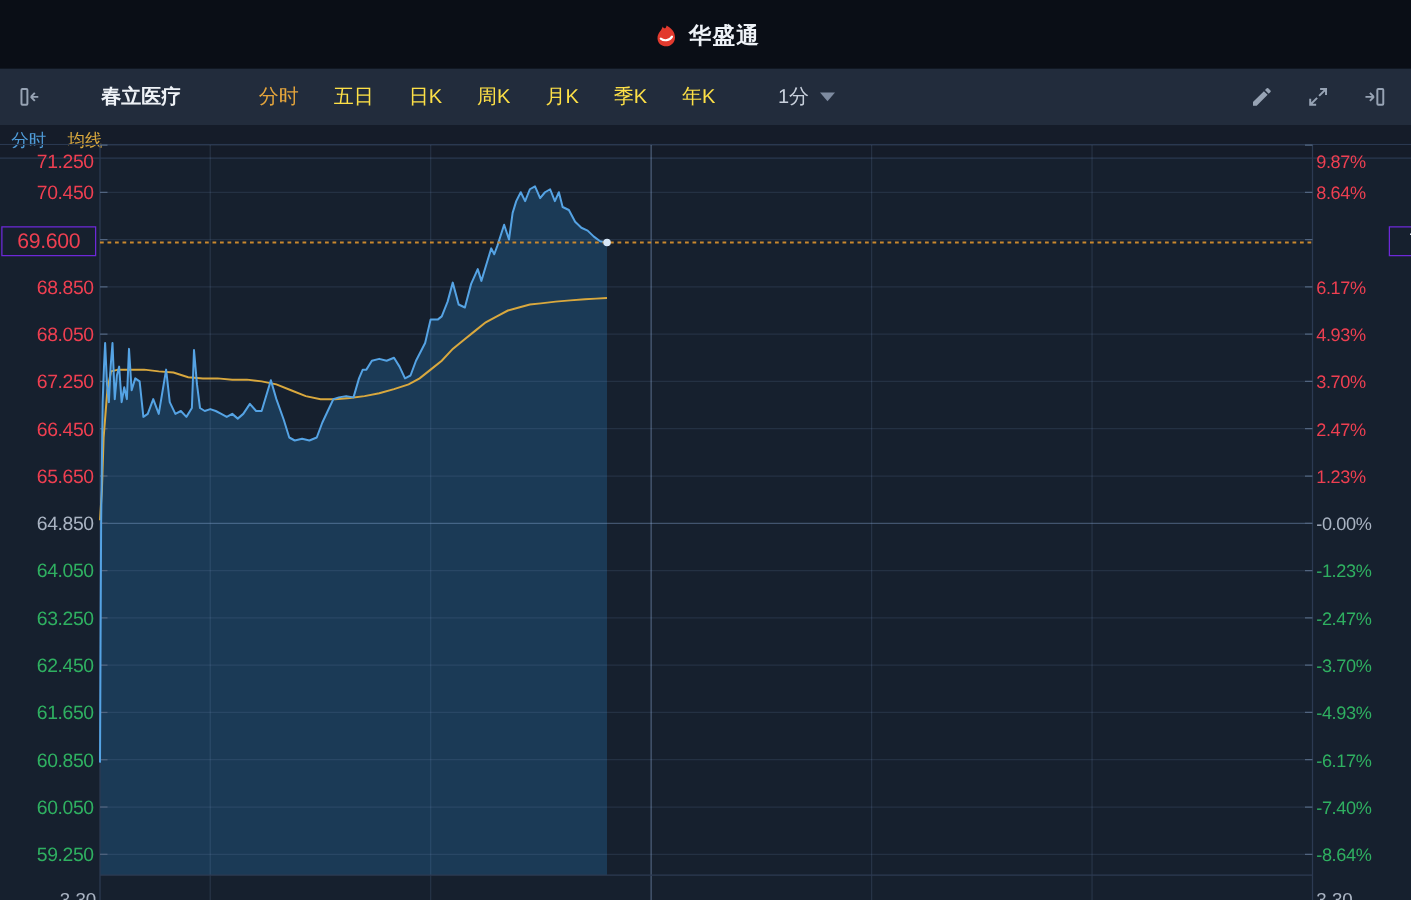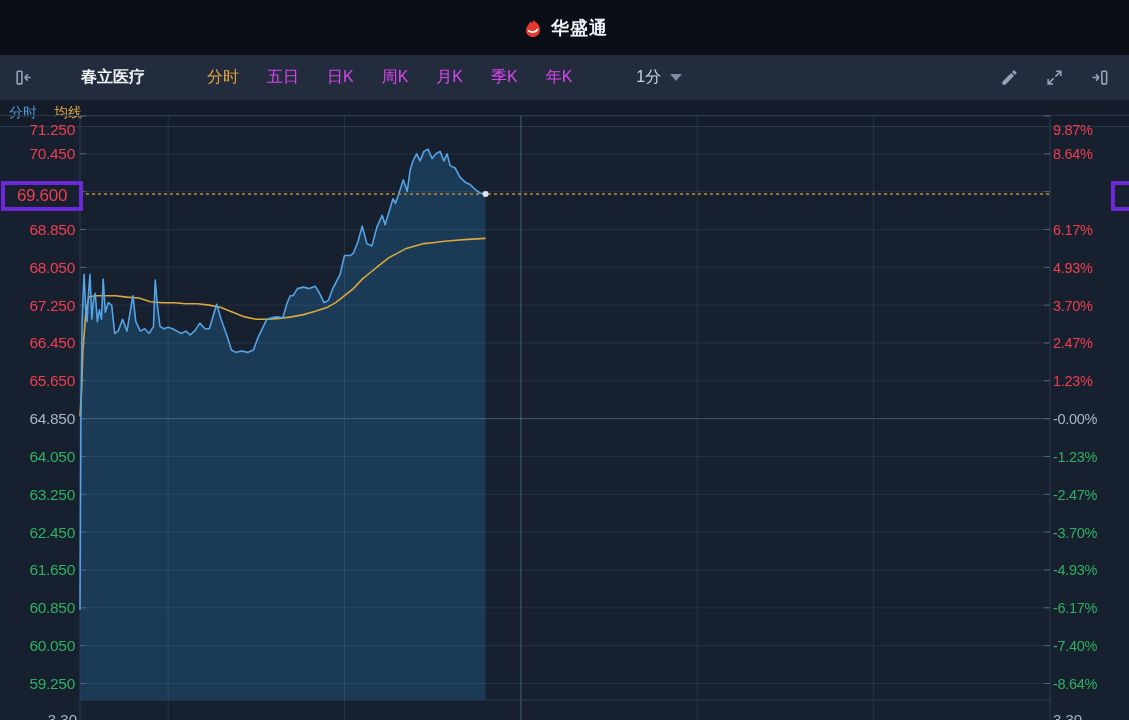--- a/index.html
+++ b/index.html
@@ -18,38 +18,38 @@
   .brand{display:flex;align-items:center;gap:6px;}
   .brand .title{color:#eef2f7;font-size:18px;font-weight:bold;letter-spacing:1px;}
   
   .navbar{
     height:43px;background:#222c3c;
     display:flex;align-items:center;padding:1px 14px;gap:32px;
   }
   .navbar .icon-btn{display:flex;align-items:center;cursor:pointer;}
   .stock-name{color:#eef2f7;font-size:16px;font-weight:bold;margin-left:16px;}
   .nav-tabs{display:flex;align-items:center;margin-left:30px;gap:28px;}
-  .nav-tab{color:#d946ef;font-size:16px;cursor:pointer;white-space:nowrap;}
+  .nav-tab{color:#fde047;font-size:16px;cursor:pointer;white-space:nowrap;}
   .nav-tab.active{color:#e5a53c;}
-  .interval{display:flex;align-items:center;margin-left:32px;gap:9px;cursor:pointer;}
+  .interval{display:flex;align-items:center;margin-left:18px;gap:9px;cursor:pointer;}
   .interval .val{color:#c8d0dc;font-size:16px;}
   .caret{width:0;height:0;border-left:6px solid transparent;border-right:6px solid transparent;border-top:7px solid #7e8ba0;}
   .nav-right{margin-left:auto;display:flex;align-items:center;gap:26px;padding-right:6px;}
   
   .subbar{
     height:26px;background:#151c29;border-bottom:1px solid #2a3850;
     display:flex;align-items:center;padding-left:9px;gap:17px;
   }
   .subtab{font-size:14px;cursor:pointer;}
   
   .chart-area{position:absolute;top:115px;left:0;width:926px;height:605px;}
   .chart-area svg{position:absolute;top:0;left:0;}
   .value-box{
     position:absolute;top:66px;height:22px;line-height:22px;
-    border:4px solid #6d28d9;background:#16202e;
+    border:1px solid #6d28d9;background:#16202e;
     font-size:17px;text-align:center;letter-spacing:-0.3px;
   }
   .price-box{left:1px;width:74px;color:#ee3f51;}
   .pct-box{left:1111px;width:77px;color:#e9eef5;}
 </style>
 </head>
 <body>
 
 <div class="topbar">
   <div class="brand">

